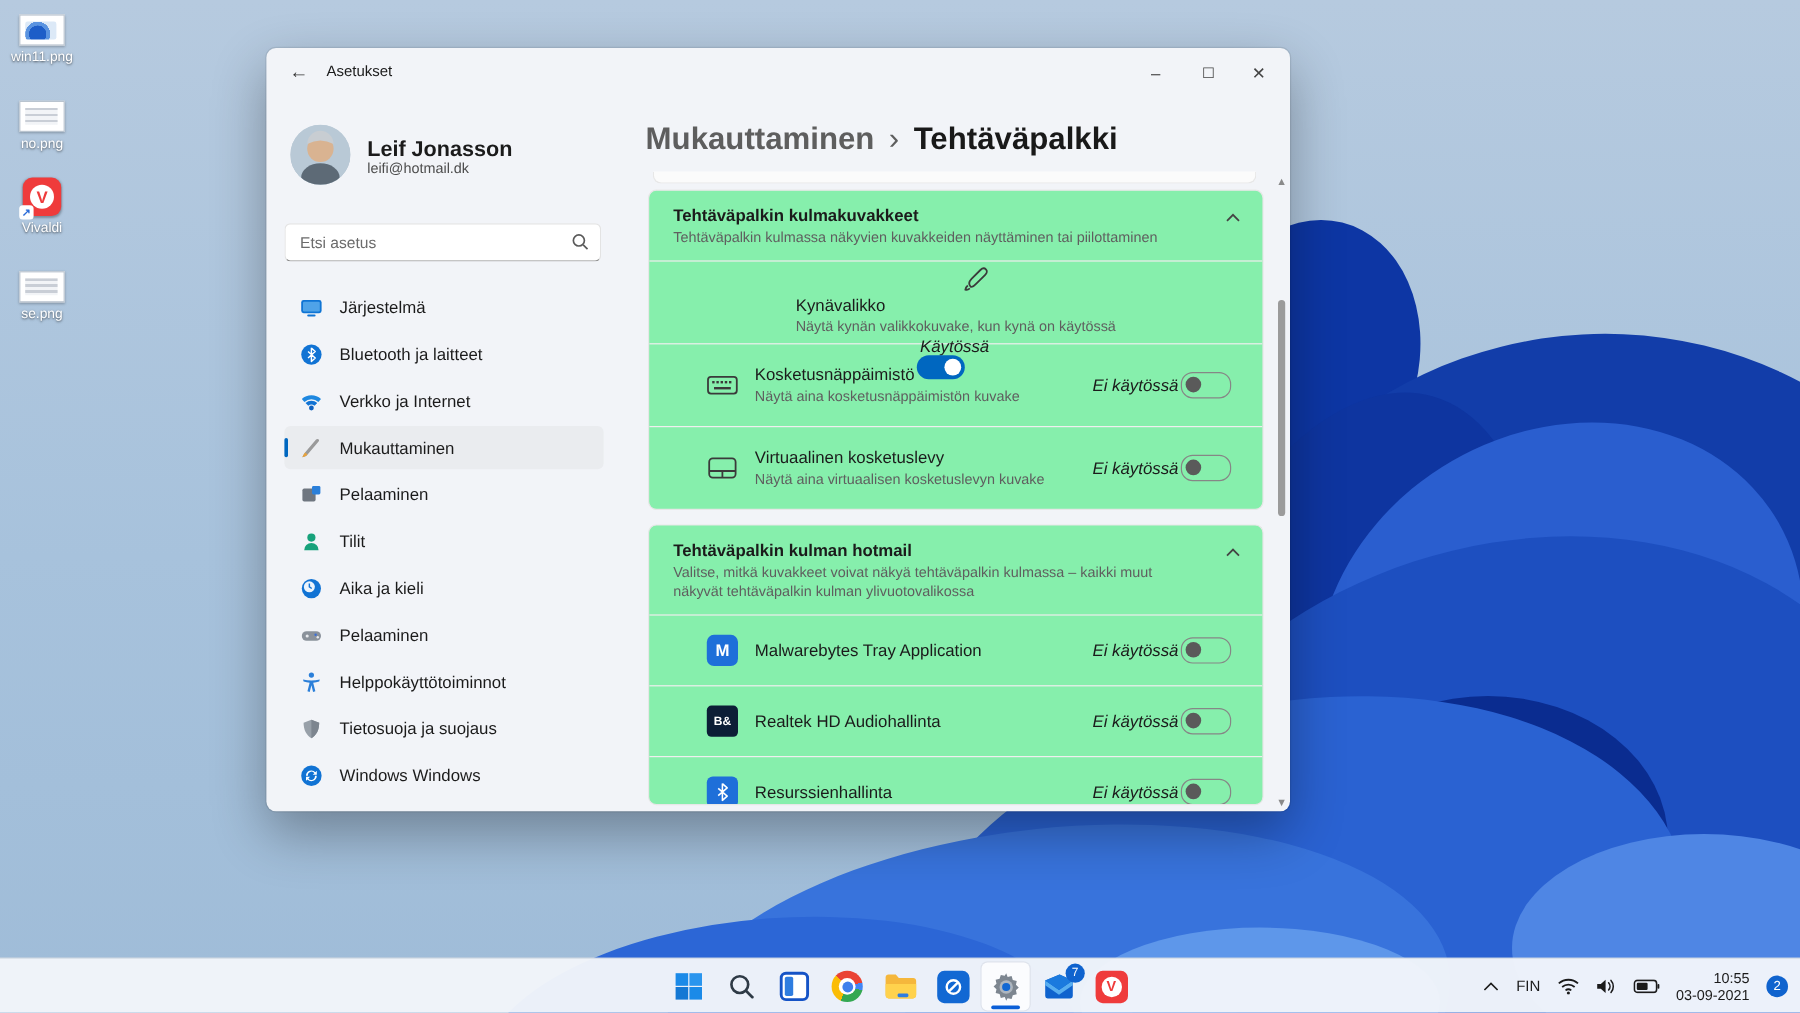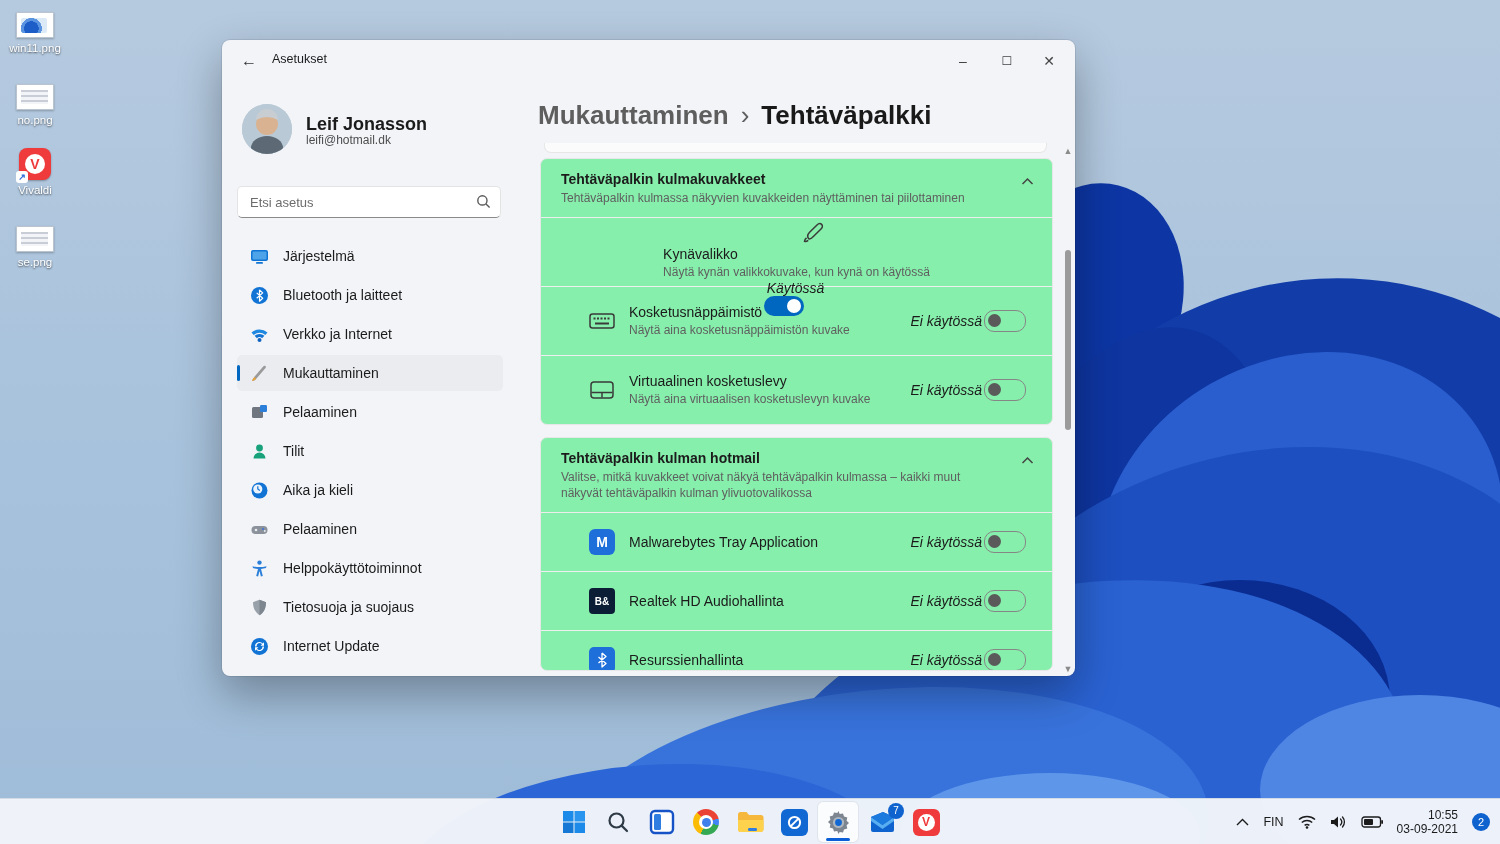--- a/index.html
+++ b/index.html
@@ -245,21 +245,21 @@
             <path d="M9.5 1.8 16 4.2c0 5.8-2.2 10.3-6.5 13-4.3-2.7-6.5-7.2-6.5-13z" fill="#98a0a9"></path>
             <path d="M9.5 1.8 16 4.2c0 5.8-2.2 10.3-6.5 13z" fill="#7d858f"></path>
           </svg>
         <span class="nav-lbl">Tietosuoja ja suojaus</span>
       </div>
       <div class="nav-item">
         <svg class="nav-ico" viewBox="0 0 19 19">
             <circle cx="9.5" cy="9.5" r="8.5" fill="#1173d4"></circle>
             <path d="M5 9.5a4.5 4.5 0 0 1 7.8-3l1.2-1.2v3.4H10.6L12 7.3A3 3 0 0 0 6.6 9.5zm9 0a4.5 4.5 0 0 1-7.8 3L5 13.7v-3.4h3.4L7 11.7a3 3 0 0 0 5.4-2.2z" fill="#fff"></path>
           </svg>
-        <span class="nav-lbl">Internet Update</span>
+        <span class="nav-lbl">Windows Windows</span>
       </div>
     </div>
 
     <div id="crumb" class="abs">
       <span class="parent">Mukauttaminen</span><span class="sep">›</span><span class="cur">Tehtäväpalkki</span>
     </div>
 
     <div class="sliver abs"></div>
 
     <div id="card1" class="card abs">

